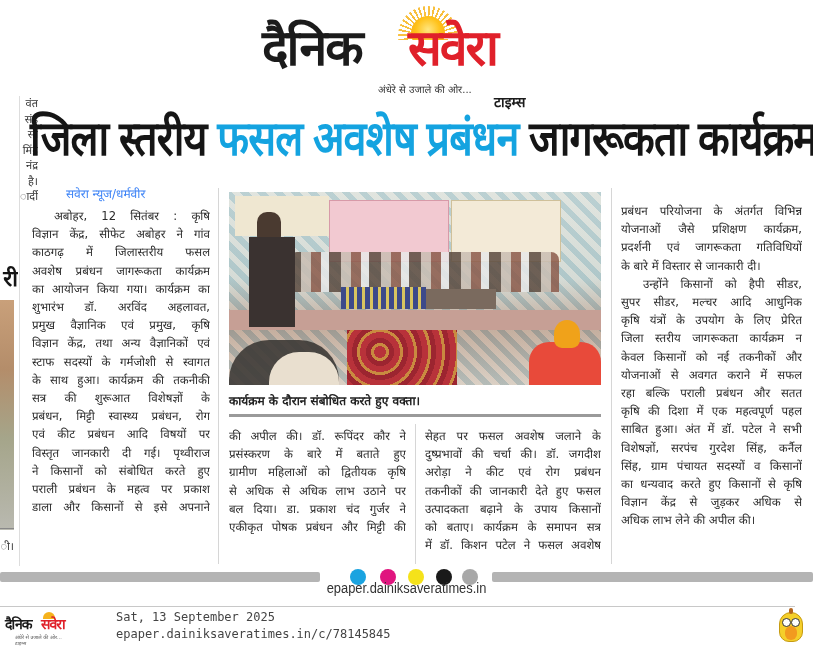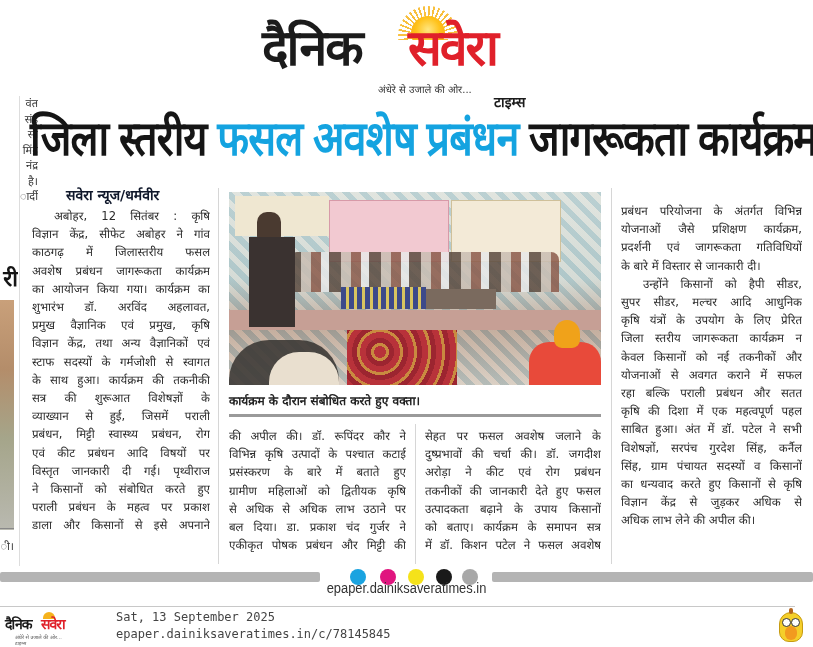--- a/index.html
+++ b/index.html
@@ -31,21 +31,21 @@
   .leftcut { position: absolute; left: 0; top: 96px; width: 38px; font-size: 11px; line-height: 15.5px; color: #333; overflow: hidden; }
   .leftcut .ln { display: block; white-space: nowrap; text-align: right; }
   .leftcut-head { position: absolute; left: 0; top: 262px; width: 18px; font-size: 22px; font-weight: bold; color: #151515; overflow: hidden; text-align: right; }
   .leftcut-photo { position: absolute; left: 0; top: 300px; width: 14px; height: 230px;
     background: linear-gradient(180deg, #c9a07a 0%, #b48d6a 30%, #a5a58a 60%, #b9b9b0 100%); }
   .leftcut-rule { position: absolute; left: 0; top: 528px; width: 14px; height: 1px; background: #888; }
   .leftcut-end { position: absolute; left: 0; top: 538px; width: 14px; font-size: 11px; color: #333; overflow: hidden; text-align: right; }
   .leftcut-vrule { position: absolute; left: 19px; top: 96px; width: 1px; height: 470px; background: #ddd; }
 
   
-  .byline { position: absolute; left: 66px; top: 185px; font-size: 14px; font-weight: bold; color: #0f172a; }
+  .byline { position: absolute; left: 66px; top: 185px; font-size: 12px; font-weight: normal; color: #3b82f6; }
   .col { position: absolute; font-family: "DejaVu Sans", sans-serif; font-size: 11.6px; line-height: 18.2px; color: #2b2b2b;
     text-align: justify; text-align-last: justify; }
   .col .ln { display: block; white-space: nowrap; overflow: hidden; }
   .col .ln.last { text-align-last: left; }
   .col1 { left: 32px; top: 207px; width: 178px; }
   .col2 { left: 229px; top: 427px; width: 177px; }
   .col3 { left: 425px; top: 427px; width: 176px; }
   .col4 { left: 621px; top: 202px; width: 181px; }
   .indent { padding-left: 22px; }
 
@@ -143,21 +143,20 @@
   <span class="ln">विज्ञान केंद्र, सीफेट अबोहर ने गांव</span>
   <span class="ln">काठगढ़ में जिलास्तरीय फसल</span>
   <span class="ln">अवशेष प्रबंधन जागरूकता कार्यक्रम</span>
   <span class="ln">का आयोजन किया गया। कार्यक्रम का</span>
   <span class="ln">शुभारंभ डॉ. अरविंद अहलावत,</span>
   <span class="ln">प्रमुख वैज्ञानिक एवं प्रमुख, कृषि</span>
   <span class="ln">विज्ञान केंद्र, तथा अन्य वैज्ञानिकों एवं</span>
   <span class="ln">स्टाफ सदस्यों के गर्मजोशी से स्वागत</span>
   <span class="ln">के साथ हुआ। कार्यक्रम की तकनीकी</span>
   <span class="ln">सत्र की शुरूआत विशेषज्ञों के</span>
-  <span class="ln">व्याख्यान से हुई, जिसमें पराली</span>
   <span class="ln">प्रबंधन, मिट्टी स्वास्थ्य प्रबंधन, रोग</span>
   <span class="ln">एवं कीट प्रबंधन आदि विषयों पर</span>
   <span class="ln">विस्तृत जानकारी दी गई। पृथ्वीराज</span>
   <span class="ln">ने किसानों को संबोधित करते हुए</span>
   <span class="ln">पराली प्रबंधन के महत्व पर प्रकाश</span>
   <span class="ln">डाला और किसानों से इसे अपनाने</span>
 </div>
 
 <div class="photo" title="मंच पर बैठे अतिथि और पोडियम पर बोलते वक्ता">
   <div class="ph-bg"></div>
@@ -174,21 +173,20 @@
   <div class="ph-crowd1"></div>
   <div class="ph-crowd2"></div>
   <div class="ph-turban-man"></div>
   <div class="ph-turban"></div>
 </div>
 <div class="caption">कार्यक्रम के दौरान संबोधित करते हुए वक्ता।</div>
 <div class="caption-rule"></div>
 
 <div class="col col2">
   <span class="ln">की अपील की। डॉ. रूपिंदर कौर ने</span>
-  <span class="ln">विभिन्न कृषि उत्पादों के पश्चात कटाई</span>
   <span class="ln">प्रसंस्करण के बारे में बताते हुए</span>
   <span class="ln">ग्रामीण महिलाओं को द्वितीयक कृषि</span>
   <span class="ln">से अधिक से अधिक लाभ उठाने पर</span>
   <span class="ln">बल दिया। डा. प्रकाश चंद गुर्जर ने</span>
   <span class="ln">एकीकृत पोषक प्रबंधन और मिट्टी की</span>
 </div>
 
 <div class="col col3">
   <span class="ln">सेहत पर फसल अवशेष जलाने के</span>
   <span class="ln">दुष्प्रभावों की चर्चा की। डॉ. जगदीश</span>

